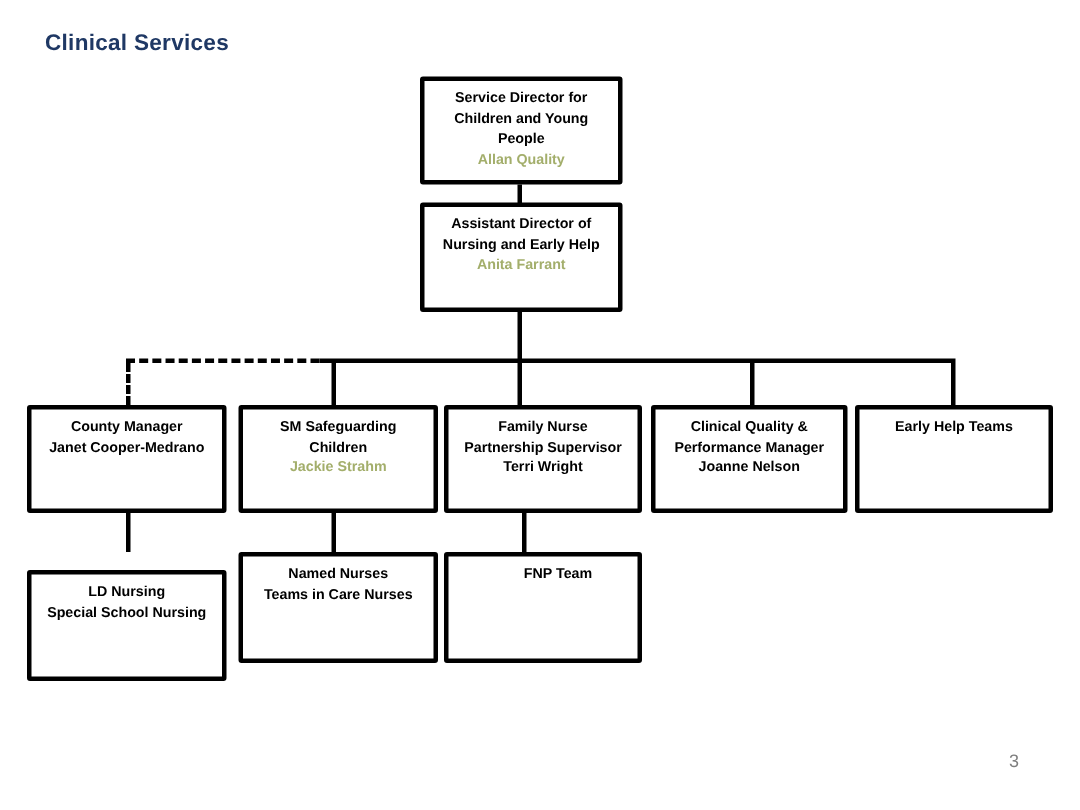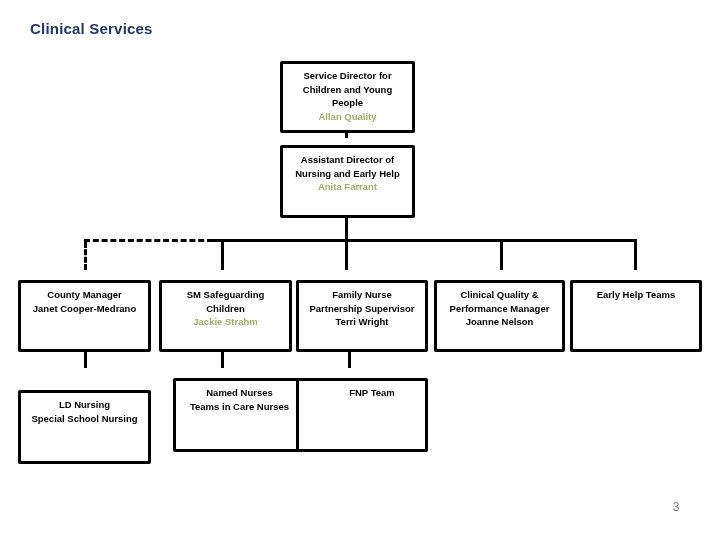--- a/index.html
+++ b/index.html
@@ -10,21 +10,21 @@
   }
   .slide-title {
     position:absolute; left:30px; top:20px;
     font-size:15px; font-weight:bold; color:var(--title, #1f3864);
     letter-spacing:0.2px;
   }
   .box {
     position:absolute; box-sizing:border-box; background:#ffffff;
     border:3px solid var(--box-border, #000); border-radius:2px;
     text-align:center; color:#000; font-weight:bold;
-    font-size:9.5px; line-height:13.5px; padding-top:5px;margin-top:10px;
+    font-size:9.5px; line-height:13.5px; padding-top:5px;
   }
   .box .nm { font-weight:bold; }
   .box .nm.olive { color:var(--name-highlight, #a3ae6b); }
   .vline { position:absolute; width:3px; background:#000; }
   .hline { position:absolute; height:3px; background:#000; }
   .dash-h { position:absolute; height:0; border-top:3px dashed #000; }
   .dash-v { position:absolute; width:0; border-left:3px dashed #000; }
   .page-num {
     position:absolute; left:666px; top:500px; width:20px; text-align:center;
     font-size:12px; color:var(--page-number, #7f7f7f);
@@ -87,21 +87,21 @@
 
   <div class="box" style="left:570px; top:270px; width:132px; height:72px;">
     <div>Early Help Teams</div>
   </div>
 
   <div class="box" style="left:18px; top:380px; width:133px; height:74px;">
     <div>LD Nursing</div>
     <div>Special School Nursing</div>
   </div>
 
-  <div class="box" style="left:173px; top:368px; width:133px; height:74px;">
+  <div class="box" style="left:159px; top:368px; width:133px; height:74px;">
     <div>Named Nurses</div>
     <div>Teams in Care Nurses</div>
   </div>
 
   <div class="box" style="left:296px; top:368px; width:132px; height:74px;padding-left:20px;">
     <div>FNP Team</div>
   </div>
 
   <div class="page-num">3</div>
 

